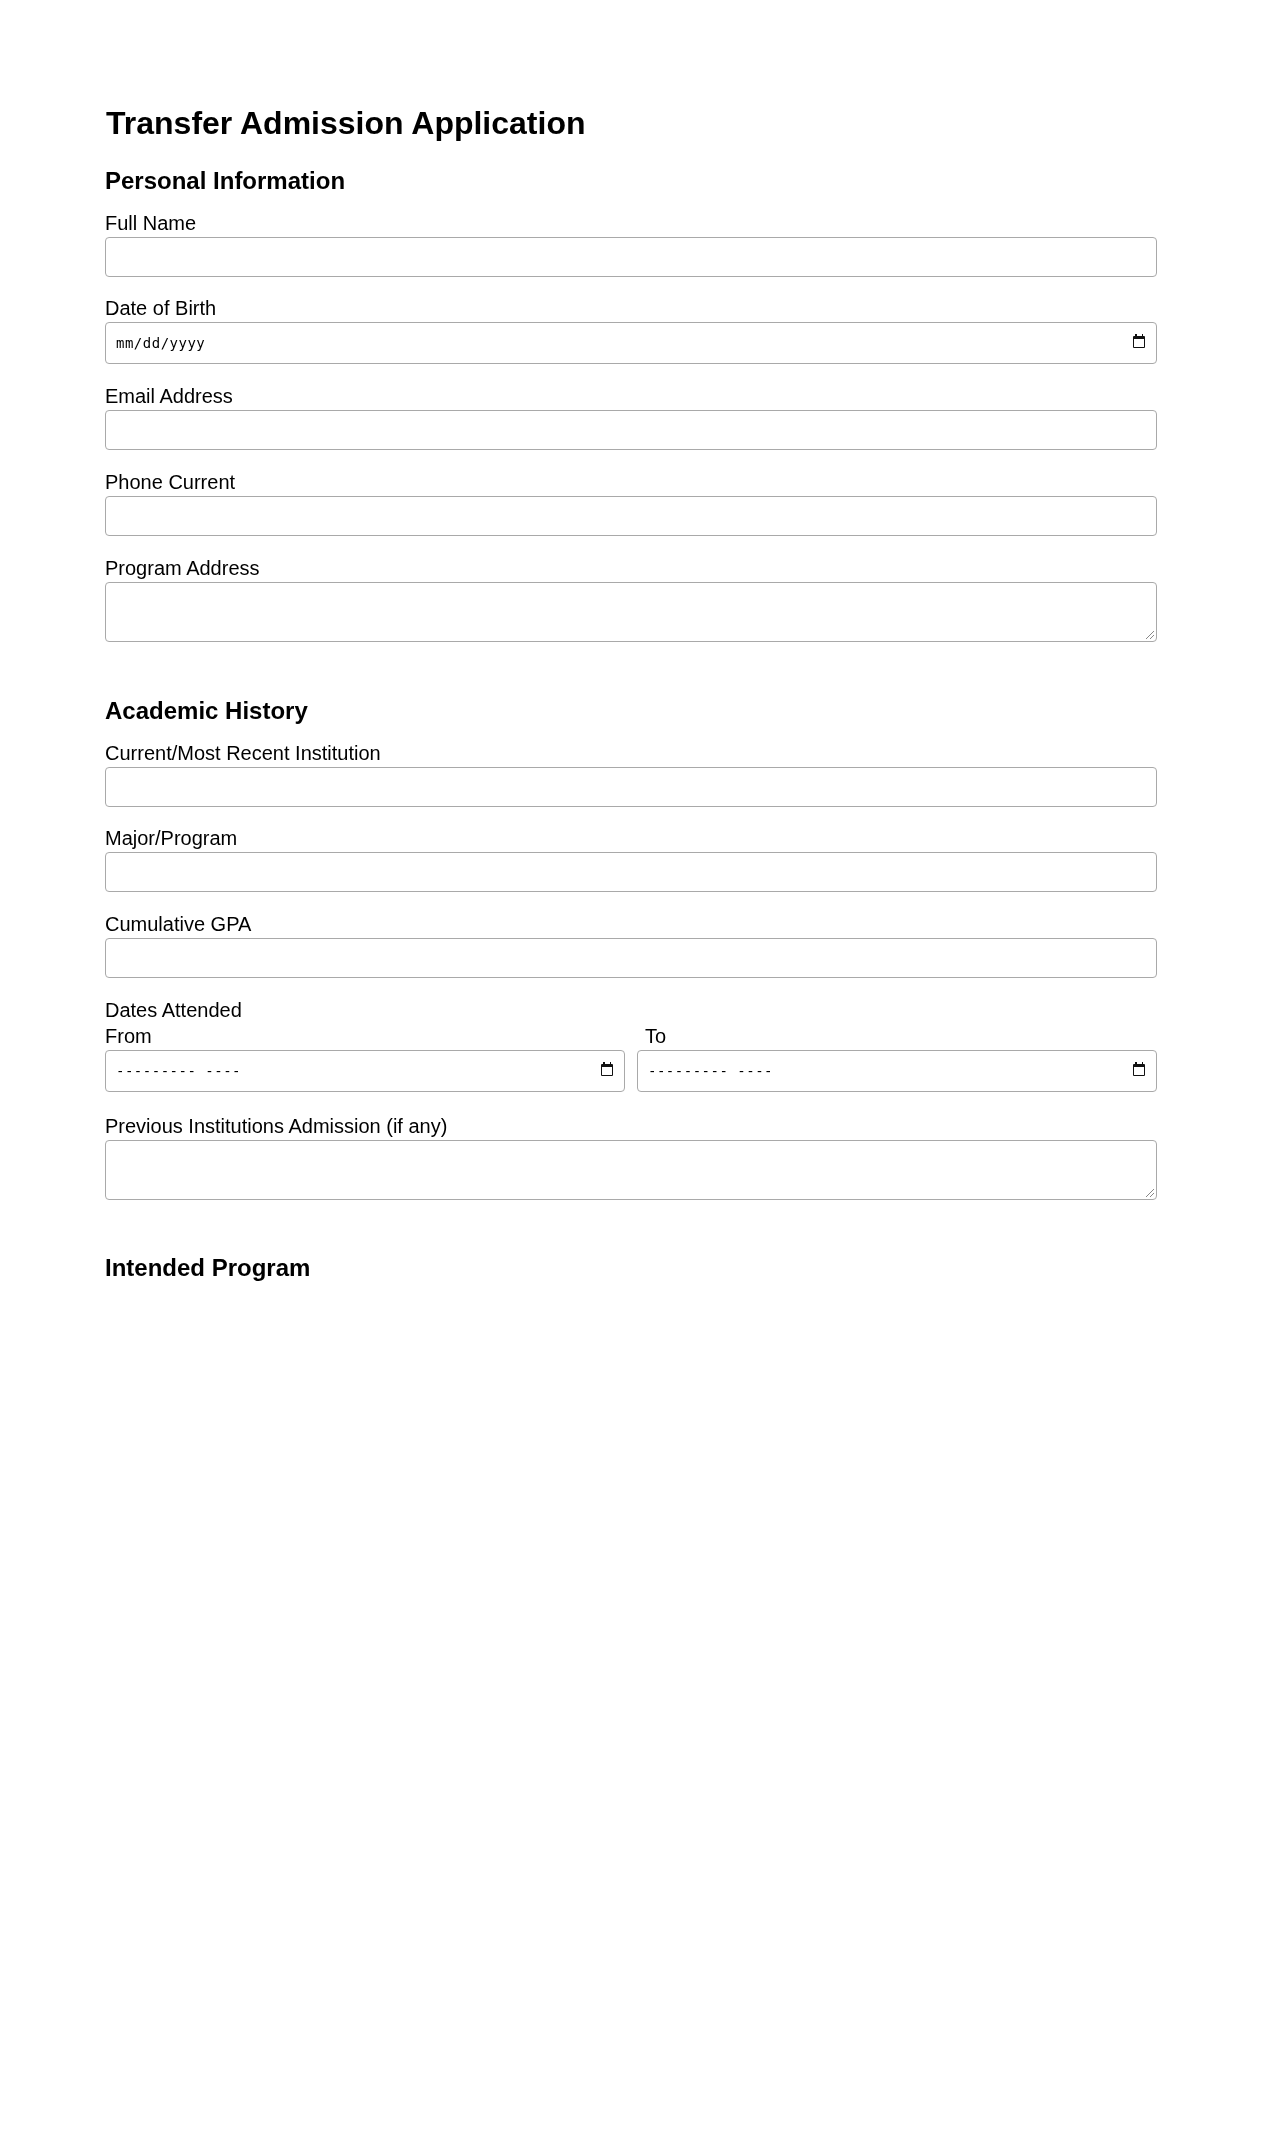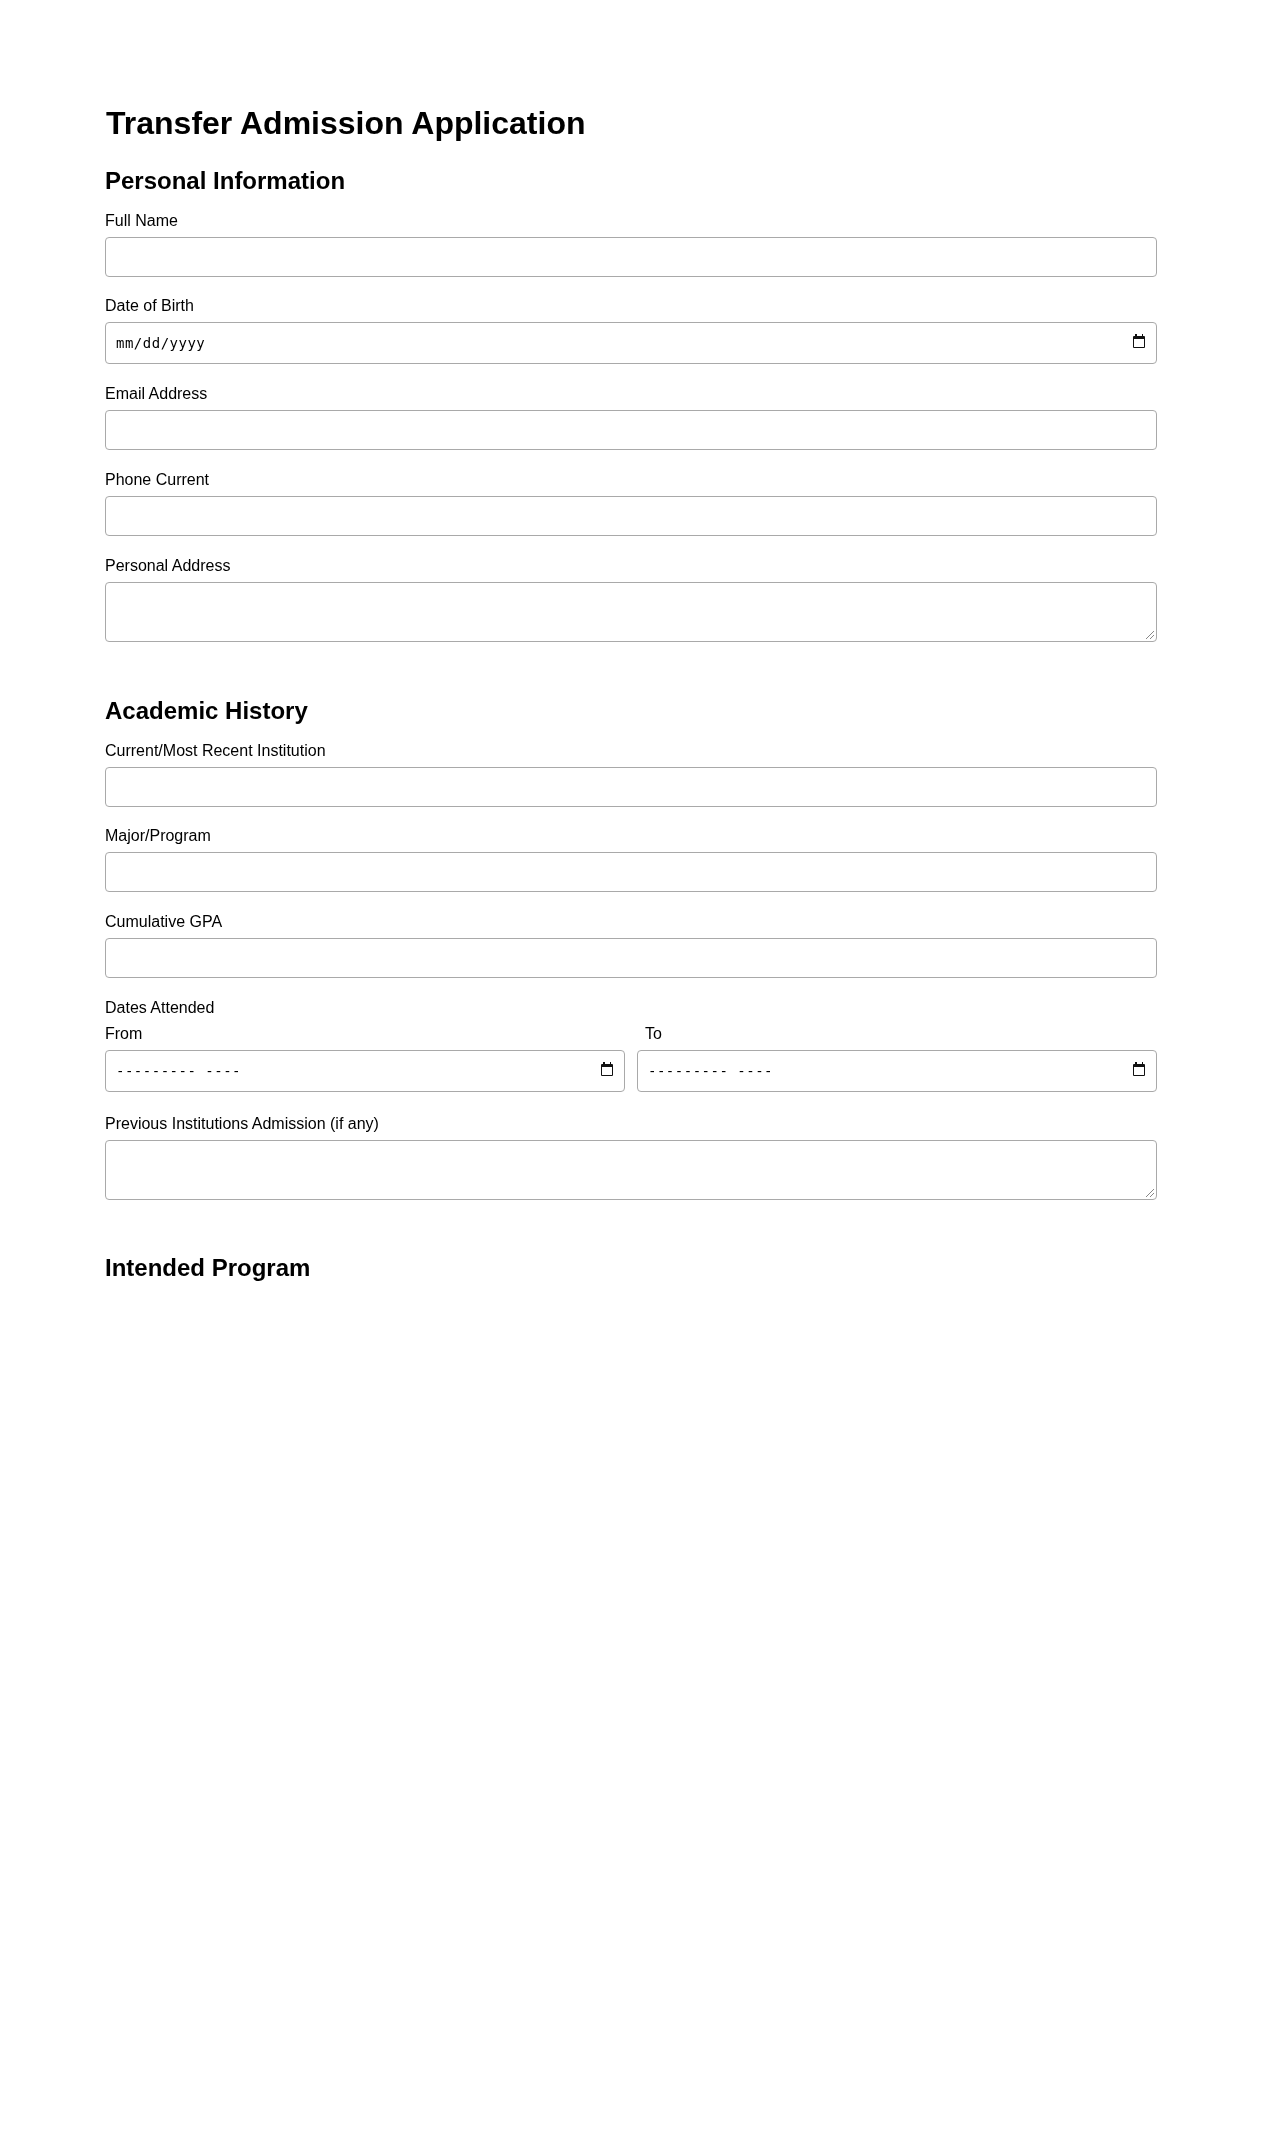--- a/index.html
+++ b/index.html
@@ -14,21 +14,21 @@
     h1 {
       font-size: 32px; font-weight: bold; margin: 0;
       position: absolute; top: 104px; left: 1px; white-space: nowrap;
       line-height: 1.2;
     }
     h2 {
       font-size: 24px; font-weight: bold; margin: 0; line-height: 1.2;
       position: absolute; left: 0; white-space: nowrap;
     }
     .label {
-      position: absolute; left: 0; font-size: 16px; line-height: 1.2; white-space: nowrap;
+      position: absolute; left: 0; font-size: 20px; line-height: 1.2; white-space: nowrap;
     }
     .field {
       position: absolute; left: 0; box-sizing: border-box;
       border: 1px solid #a9a9a9; border-radius: 4px; background: #fff;
     }
     .input { height: 40px; width: 1052px; }
     .date { height: 42px; }
     .textarea { height: 60px; width: 1052px; }
     .date-text {
       position: absolute; left: 10px; top: 12px;
@@ -66,21 +66,21 @@
     <span class="date-text">mm/dd/yyyy</span>
     <span class="cal-icon"></span>
   </div>
 
   <div class="label" style="top:384px;">Email Address</div>
   <div class="field input" style="top:410px;"></div>
 
   <div class="label" style="top:470px;">Phone Current</div>
   <div class="field input" style="top:496px;"></div>
 
-  <div class="label" style="top:556px;">Personal Address</div>
+  <div class="label" style="top:556px;">Program Address</div>
   <div class="field textarea" style="top:582px;">
     <span class="resize-grip"></span>
   </div>
 
   <h2 style="top:697px;">Academic History</h2>
 
   <div class="label" style="top:741px;">Current/Most Recent Institution</div>
   <div class="field input" style="top:767px;"></div>
 
   <div class="label" style="top:826px;">Major/Program</div>

